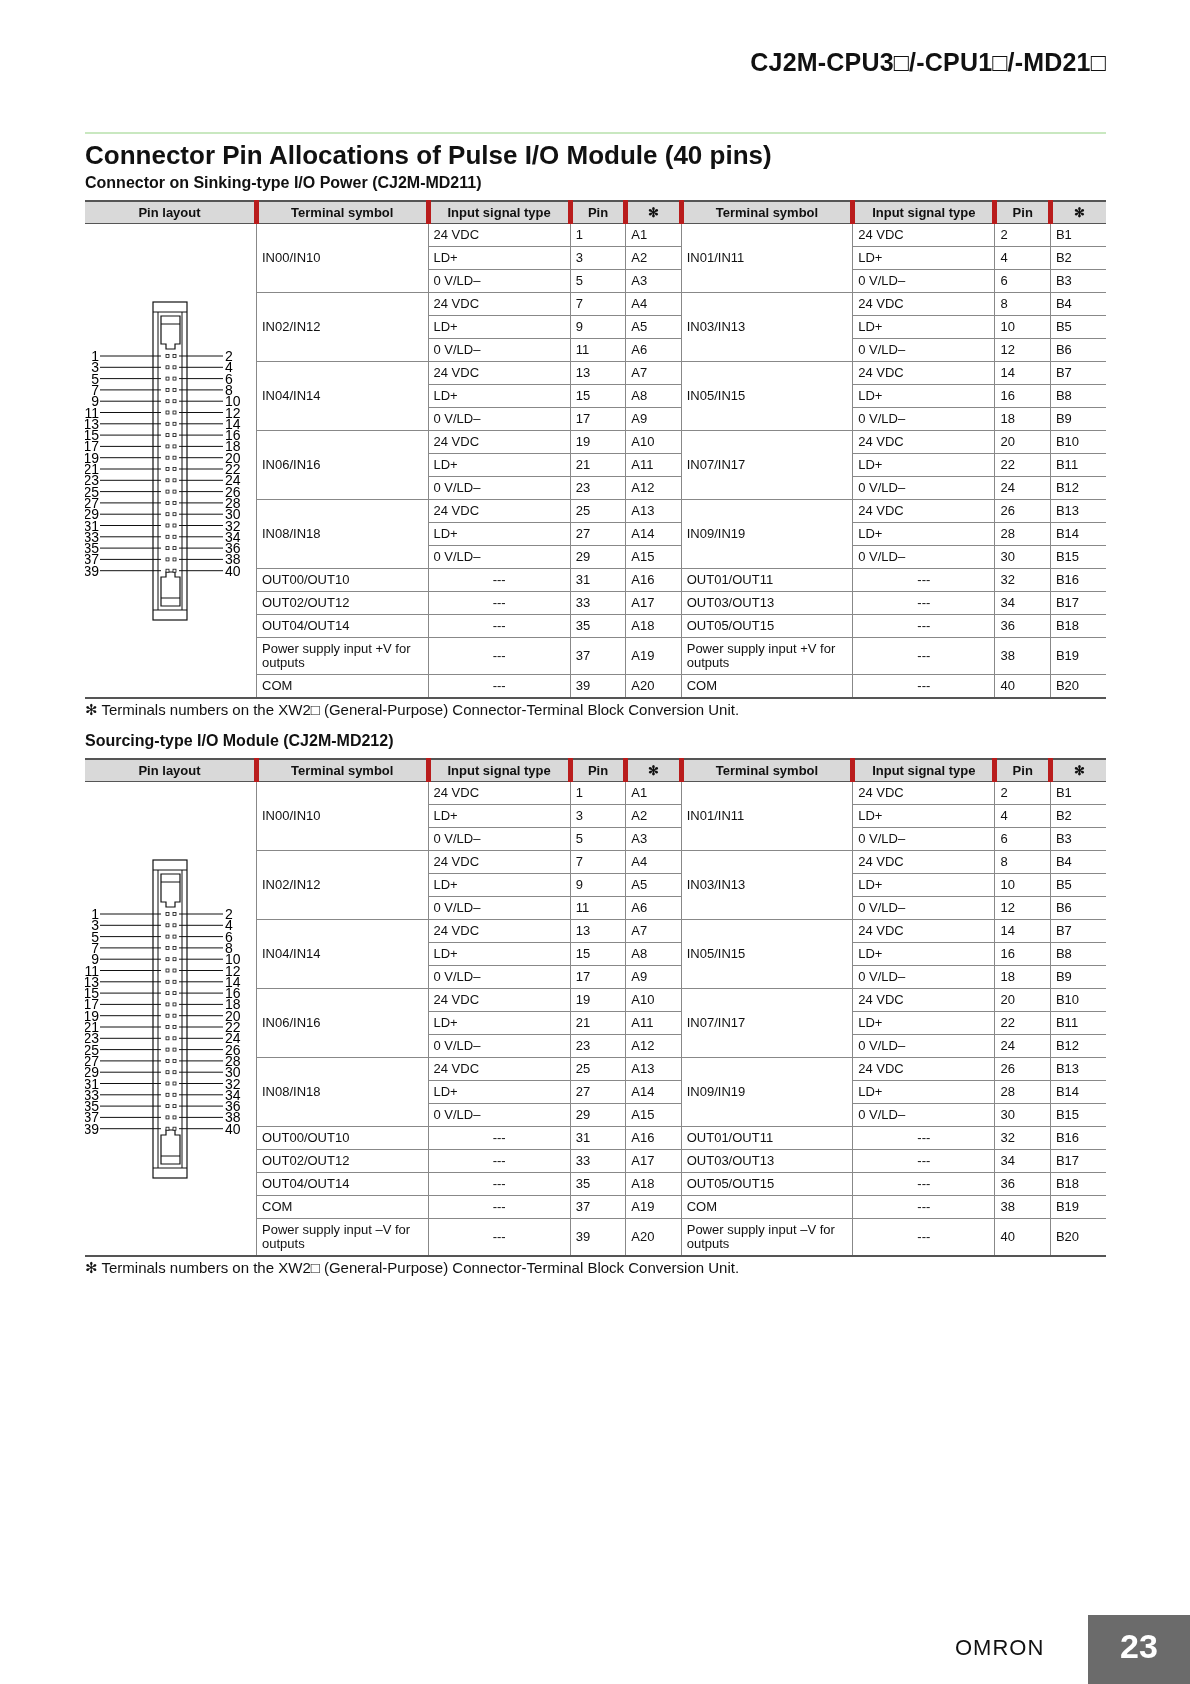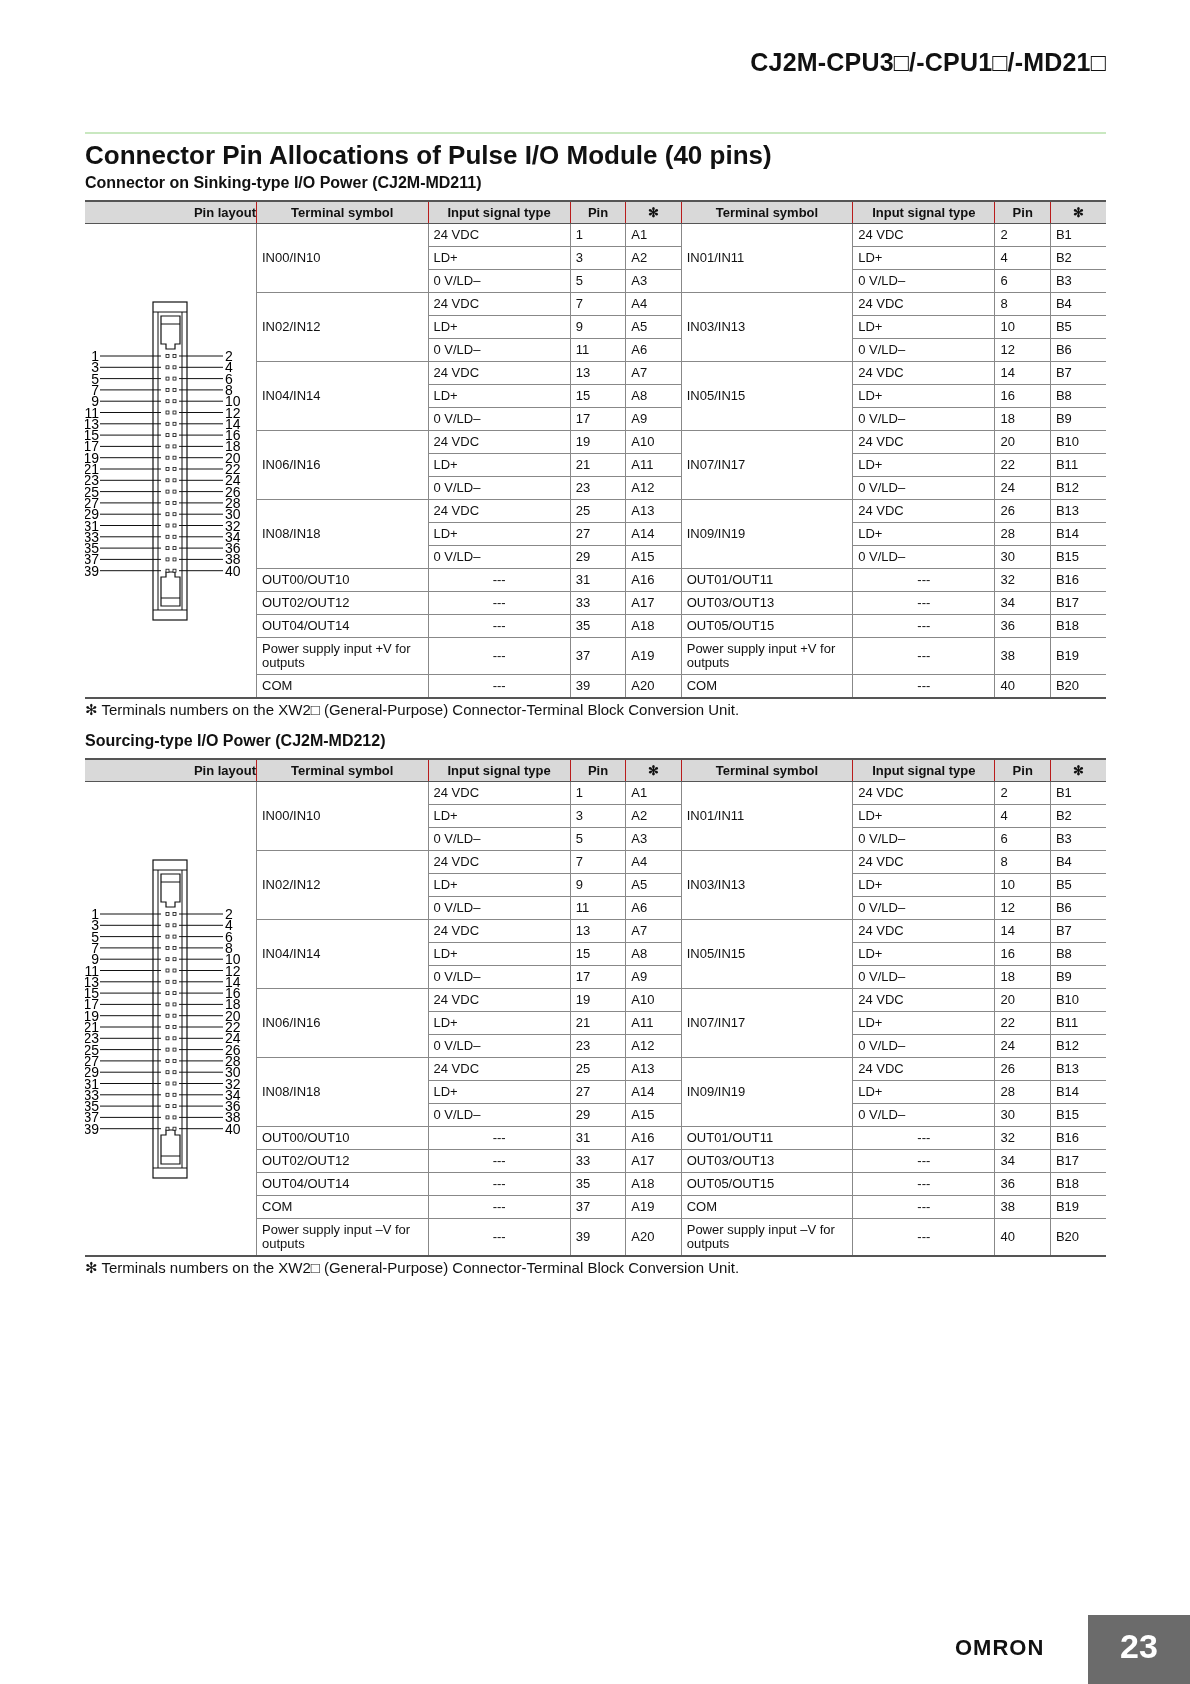--- a/index.html
+++ b/index.html
@@ -4,30 +4,30 @@
 <style>
   html, body { margin: 0; padding: 0; background: #ffffff; }
   body { width: 1190px; height: 1684px; position: relative; overflow: hidden;
          font-family: "Liberation Sans", sans-serif; color: #111; }
   .page-header { position: absolute; right: 84px; top: 48px; font-size: 25px; font-weight: bold; letter-spacing: 0.2px; text-align: right; }
   .rule { position: absolute; left: 85px; right: 84px; top: 132px; height: 2px; background: #c9e8c0; }
   .section-title { position: absolute; left: 85px; top: 140px; font-size: 26px; font-weight: bold; }
   .sub-title { position: absolute; left: 85px; font-size: 16px; font-weight: bold; }
   table.pins { position: absolute; left: 85px; width: 1021px; border-collapse: collapse; font-size: 13px; table-layout: fixed; }
   table.pins th { background: #d9d9d9; font-weight: bold; font-size: 13px; height: 21px; padding: 0;
-                  border-top: 2px solid #555; border-bottom: 1.5px solid #555; border-left: 1px solid #b91c1c; text-align: center; }
-  table.pins th:first-child { border-left: none; text-align: right; }
+                  border-top: 2px solid #555; border-bottom: 1.5px solid #555; border-left: 5px solid #b91c1c; text-align: center; }
+  table.pins th:first-child { border-left: none; }
   table.pins td { border: 1px solid #888; height: 22px; padding: 0 0 0 5px; vertical-align: middle; line-height: 14px; }
   table.pins td.pl { border-left: none; border-bottom: 2px solid #555; padding: 0; position: relative; }
   table.pins td.ctr { text-align: center; padding: 0; }
   table.pins tr.tall td { height: 36px; }
   table.pins tr.last td { border-bottom: 2px solid #555; }
   table.pins td:last-child { border-right: none; }
   .foot { position: absolute; left: 85px; font-size: 15px; }
-  .logo { position: absolute; left: 955px; top: 1635px; font-size: 22px; font-weight: bold; letter-spacing: 1px; }
+  .logo { position: absolute; left: 955px; top: 1635px; font-size: 22px; font-weight: normal; letter-spacing: 1px; }
   .pagebox { position: absolute; left: 1088px; top: 1615px; width: 102px; height: 69px; background: #6b6b6b; color: #fff;
              font-size: 34px; font-weight: bold; text-align: center; line-height: 62px; }
 </style>
 </head>
 <body>
 
 <div class="page-header">CJ2M-CPU3□/-CPU1□/-MD21□</div>
 <div class="rule"></div>
 <div class="section-title">Connector Pin Allocations of Pulse I/O Module (40 pins)</div>
 
@@ -368,21 +368,21 @@
         <td>A20</td>
         <td>COM</td>
         <td class="ctr">---</td>
         <td>40</td>
         <td>B20</td>
       </tr>
     </tbody>
   </table>
 <div class="foot" style="top:701px;">✻ Terminals numbers on the XW2□ (General-Purpose) Connector-Terminal Block Conversion Unit.</div>
 
-<div class="sub-title" style="top:732px;">Sourcing-type I/O Power (CJ2M-MD212)</div>
+<div class="sub-title" style="top:732px;">Sourcing-type I/O Module (CJ2M-MD212)</div>
 <table class="pins" id="t1" style="top:758px;">
     <colgroup>
       <col style="width: 170px;">
       <col style="width: 170px;">
       <col style="width: 141px;">
       <col style="width: 55px;">
       <col style="width: 55px;">
       <col style="width: 170px;">
       <col style="width: 141px;">
       <col style="width: 55px;">

